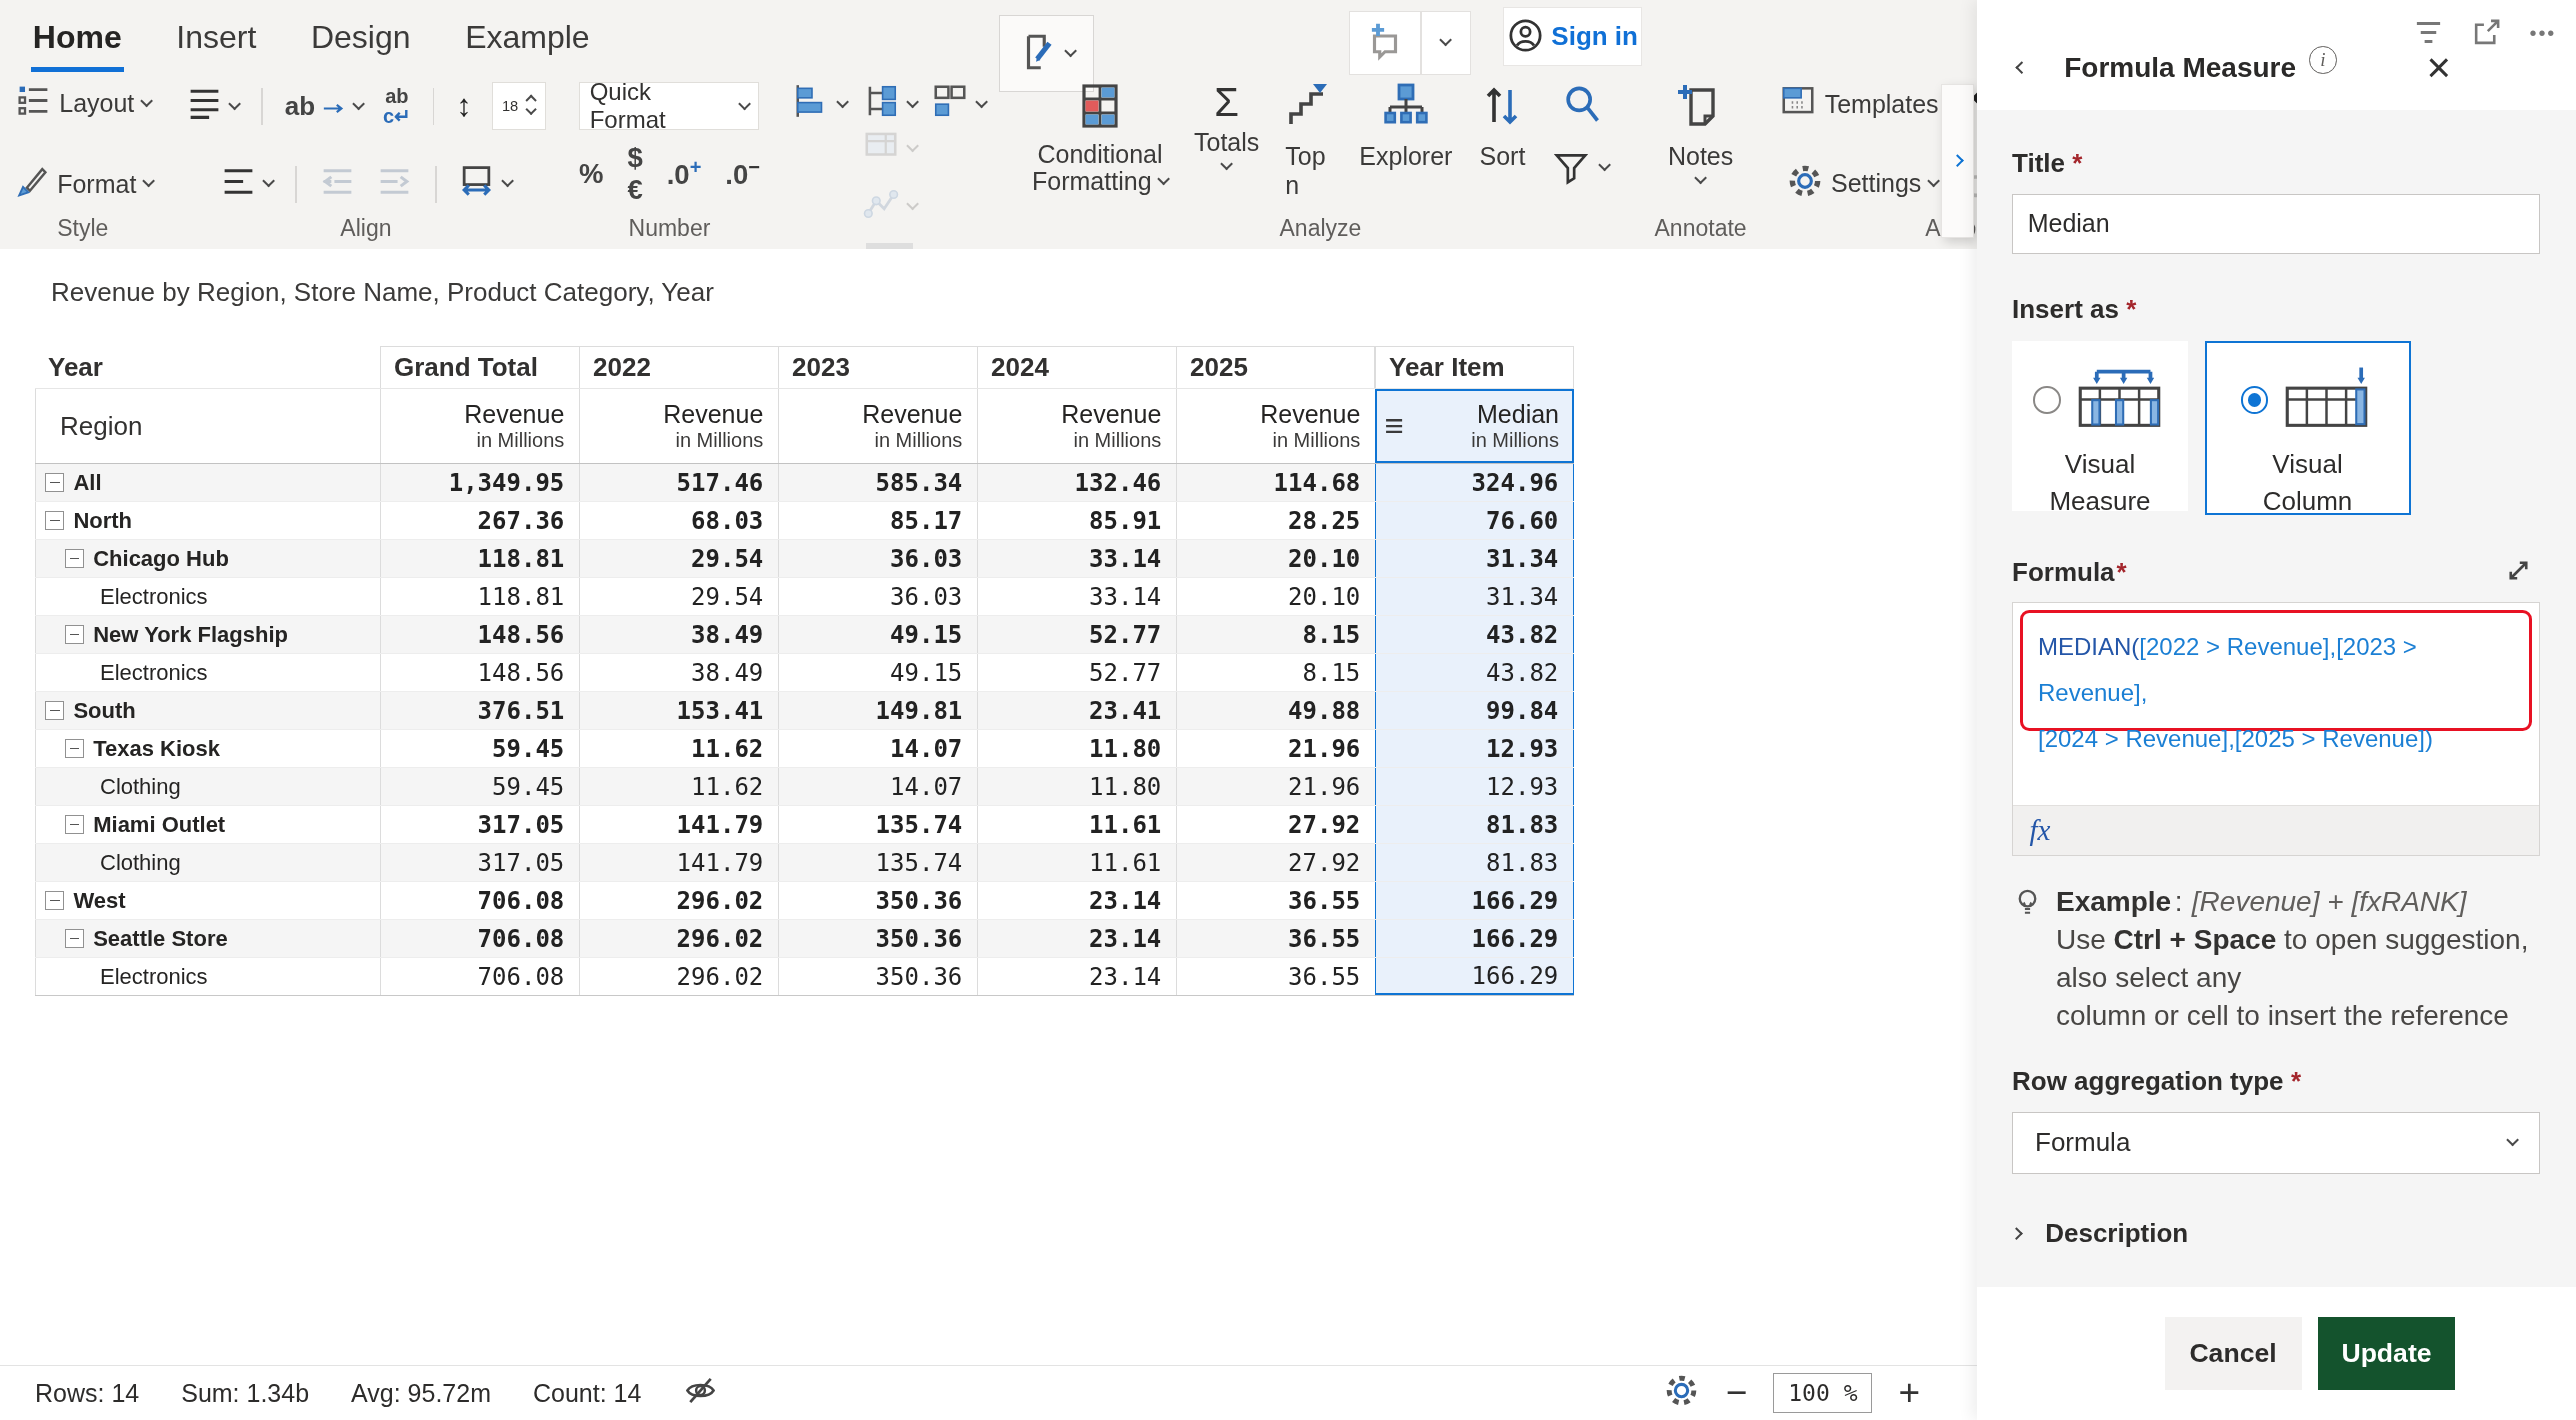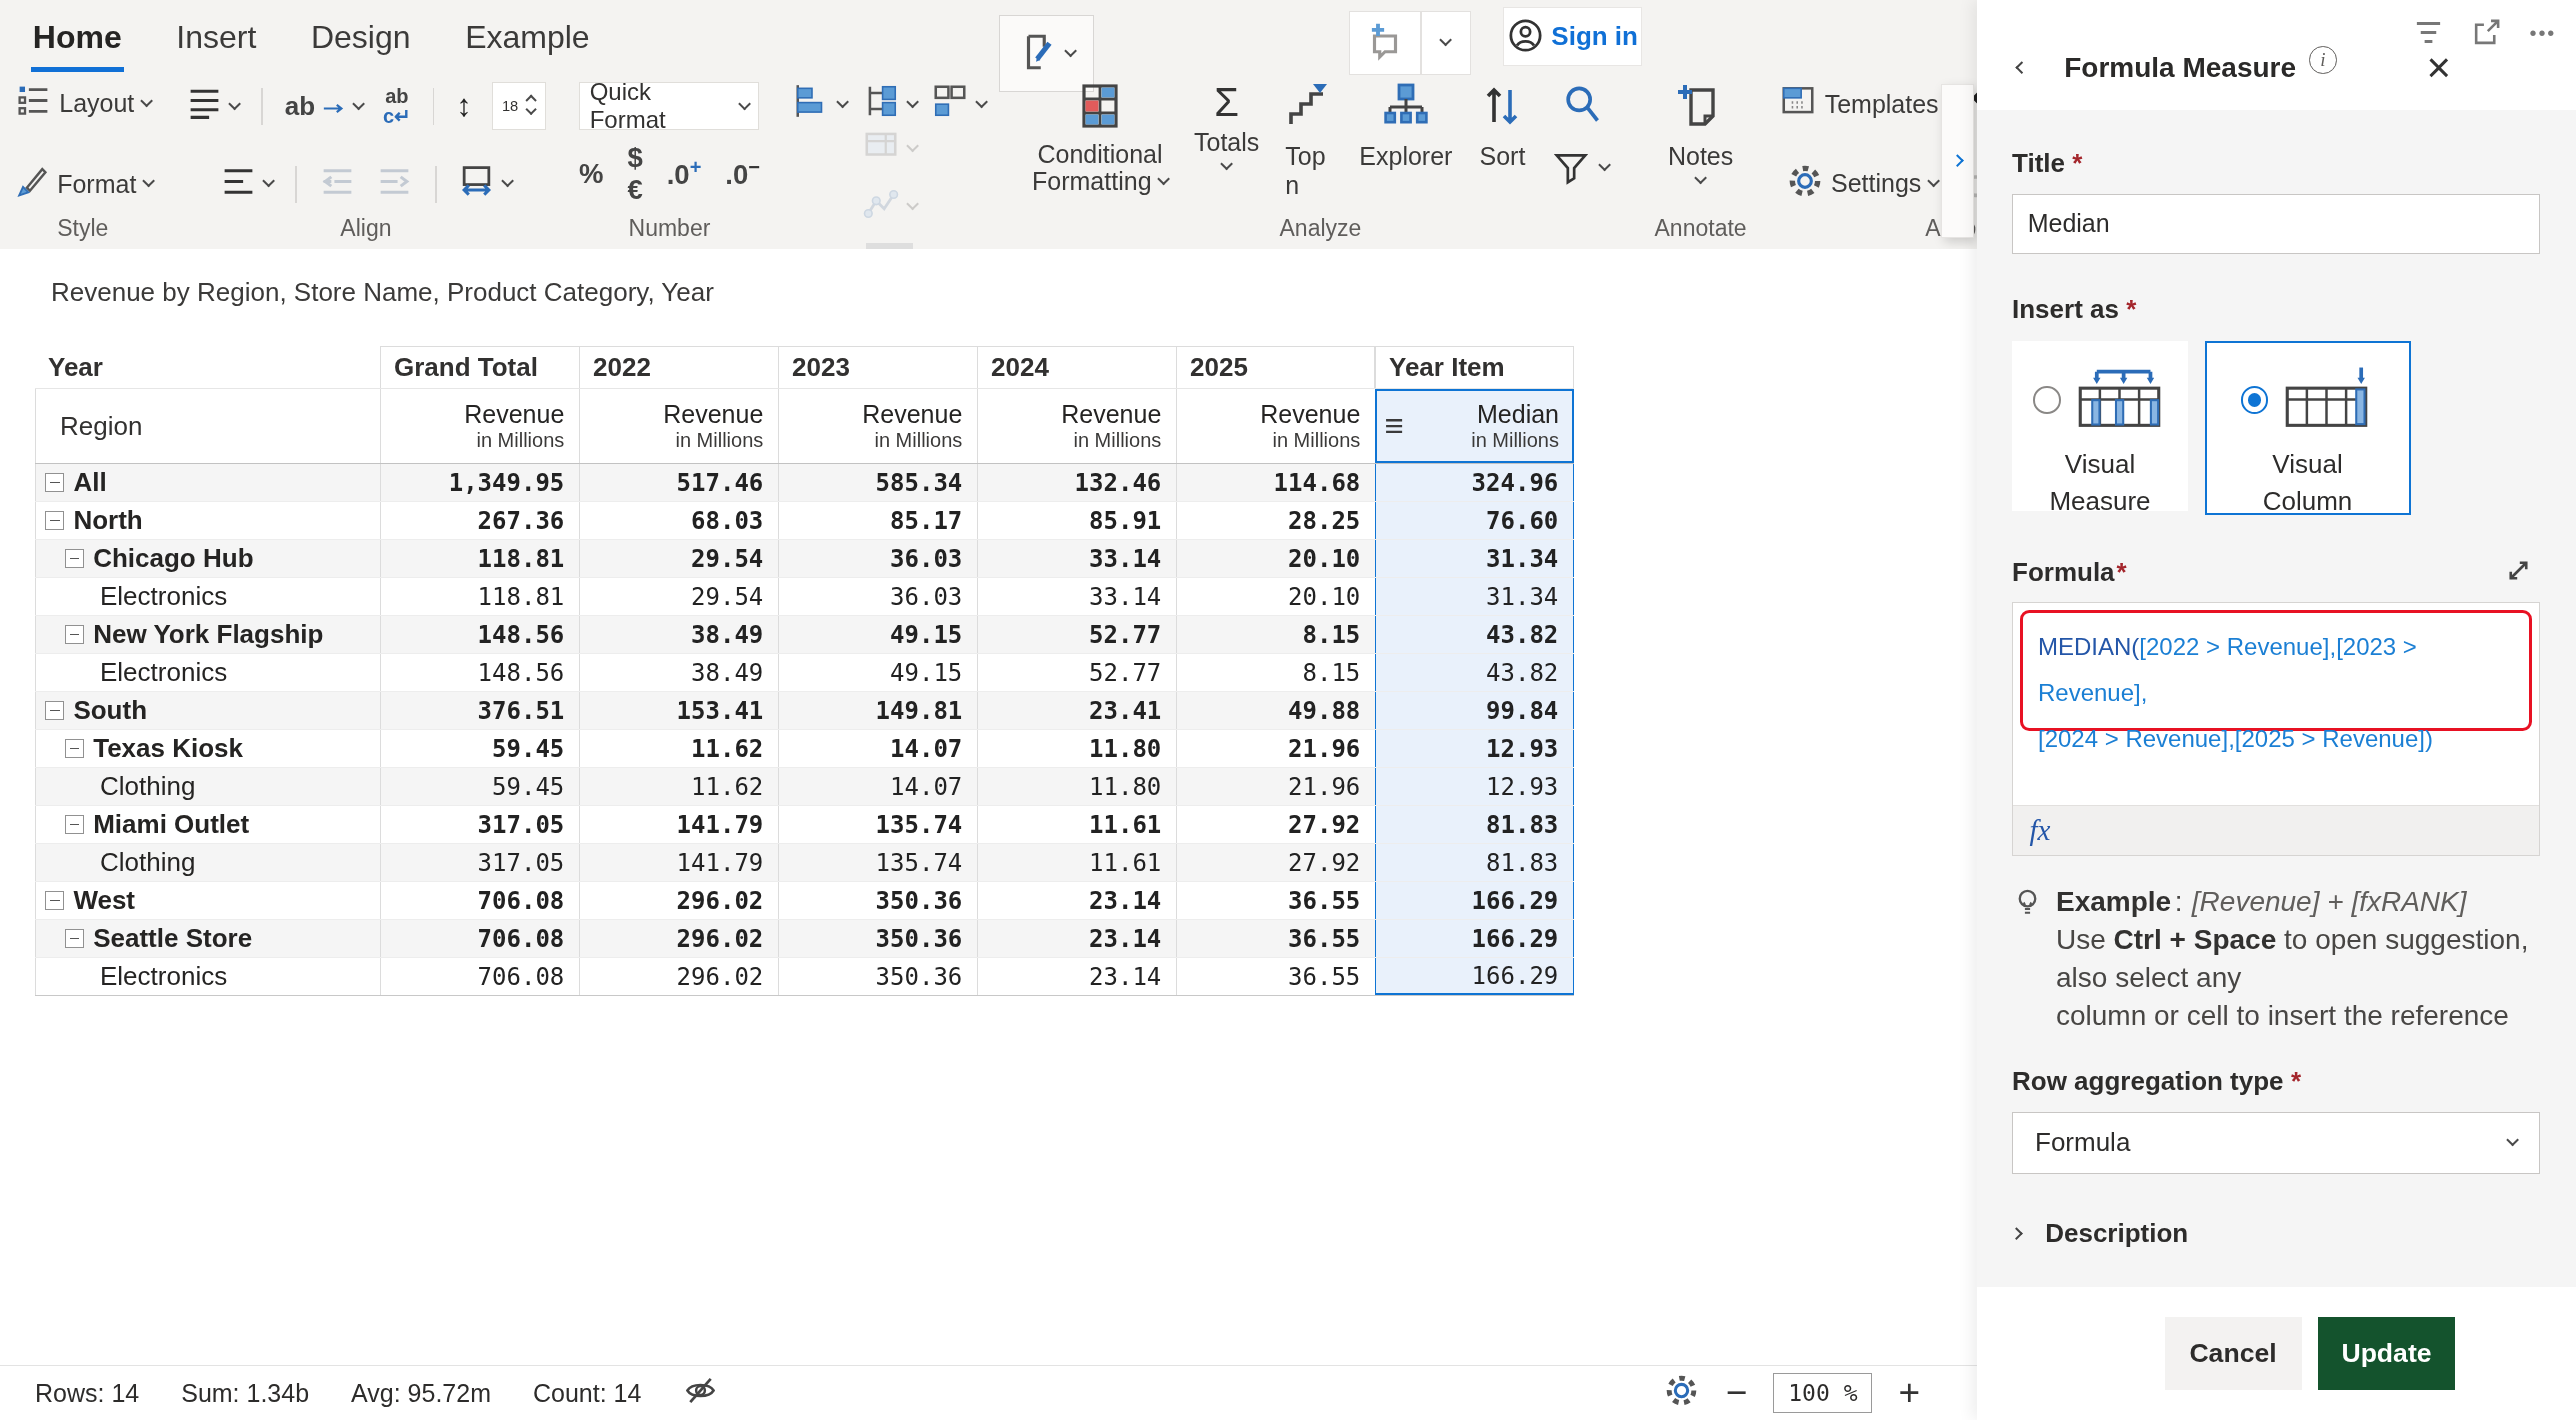--- a/index.html
+++ b/index.html
@@ -68,21 +68,21 @@
   .hrow2 .c0{border-left:0.9px solid var(--grid);padding-left:24px;font-size:26px;}
   .th2{display:flex;flex-direction:column;justify-content:center;align-items:flex-end;padding-right:14.7px;}
   .meas{font-size:25px;color:#252423;}
   .unit{font-size:20px;color:#3b3a39;}
   .trow{height:38px;border-bottom:0.9px solid #ededed;}
   .trow .c0{border-left:0.9px solid var(--grid);}
   .trow:last-child{border-bottom:0.9px solid #c8c8c8;}
   .trow.stripe{background:var(--stripe);}
   .num{display:flex;align-items:center;justify-content:flex-end;padding-right:14.7px;font-family:"DejaVu Sans Mono",monospace;font-size:24px;color:#222;}
   .b .num,.b .rlabel{font-weight:bold;}
-  .rlabel{font-size:26px;color:#252423;}
+  .rlabel{font-size:22px;color:#252423;}
   .lvl0{padding-left:9.2px;}.lvl1{padding-left:29px;}.lvl2{padding-left:64px;}
   .expbox{width:19px;height:19px;border:1.8px solid #919191;background:#fff;position:relative;margin-right:9.2px;flex:none;}
   .expbox::after{content:"";position:absolute;left:3.7px;right:3.7px;top:50%;height:1.8px;margin-top:-0.9px;background:#555;}
   .median{background:var(--medbg);border-left:1.8px solid var(--accent);border-right:1.8px solid var(--accent);}
   .mlast{border-bottom:2.7px solid var(--accent);}
   .mhead{width:199px;flex:none;border:2.7px solid var(--accent);background:var(--medbg);display:flex;align-items:center;justify-content:space-between;padding:0 13px 0 7.3px;}
 
   
   .statusbar{position:absolute;left:0;right:0;bottom:0;height:55px;background:#fff;border-top:0.9px solid #e3e3e3;display:flex;align-items:center;font-size:25px;color:#2d2c2b;}
   .statleft{display:flex;align-items:center;gap:42px;margin-left:35px;}

